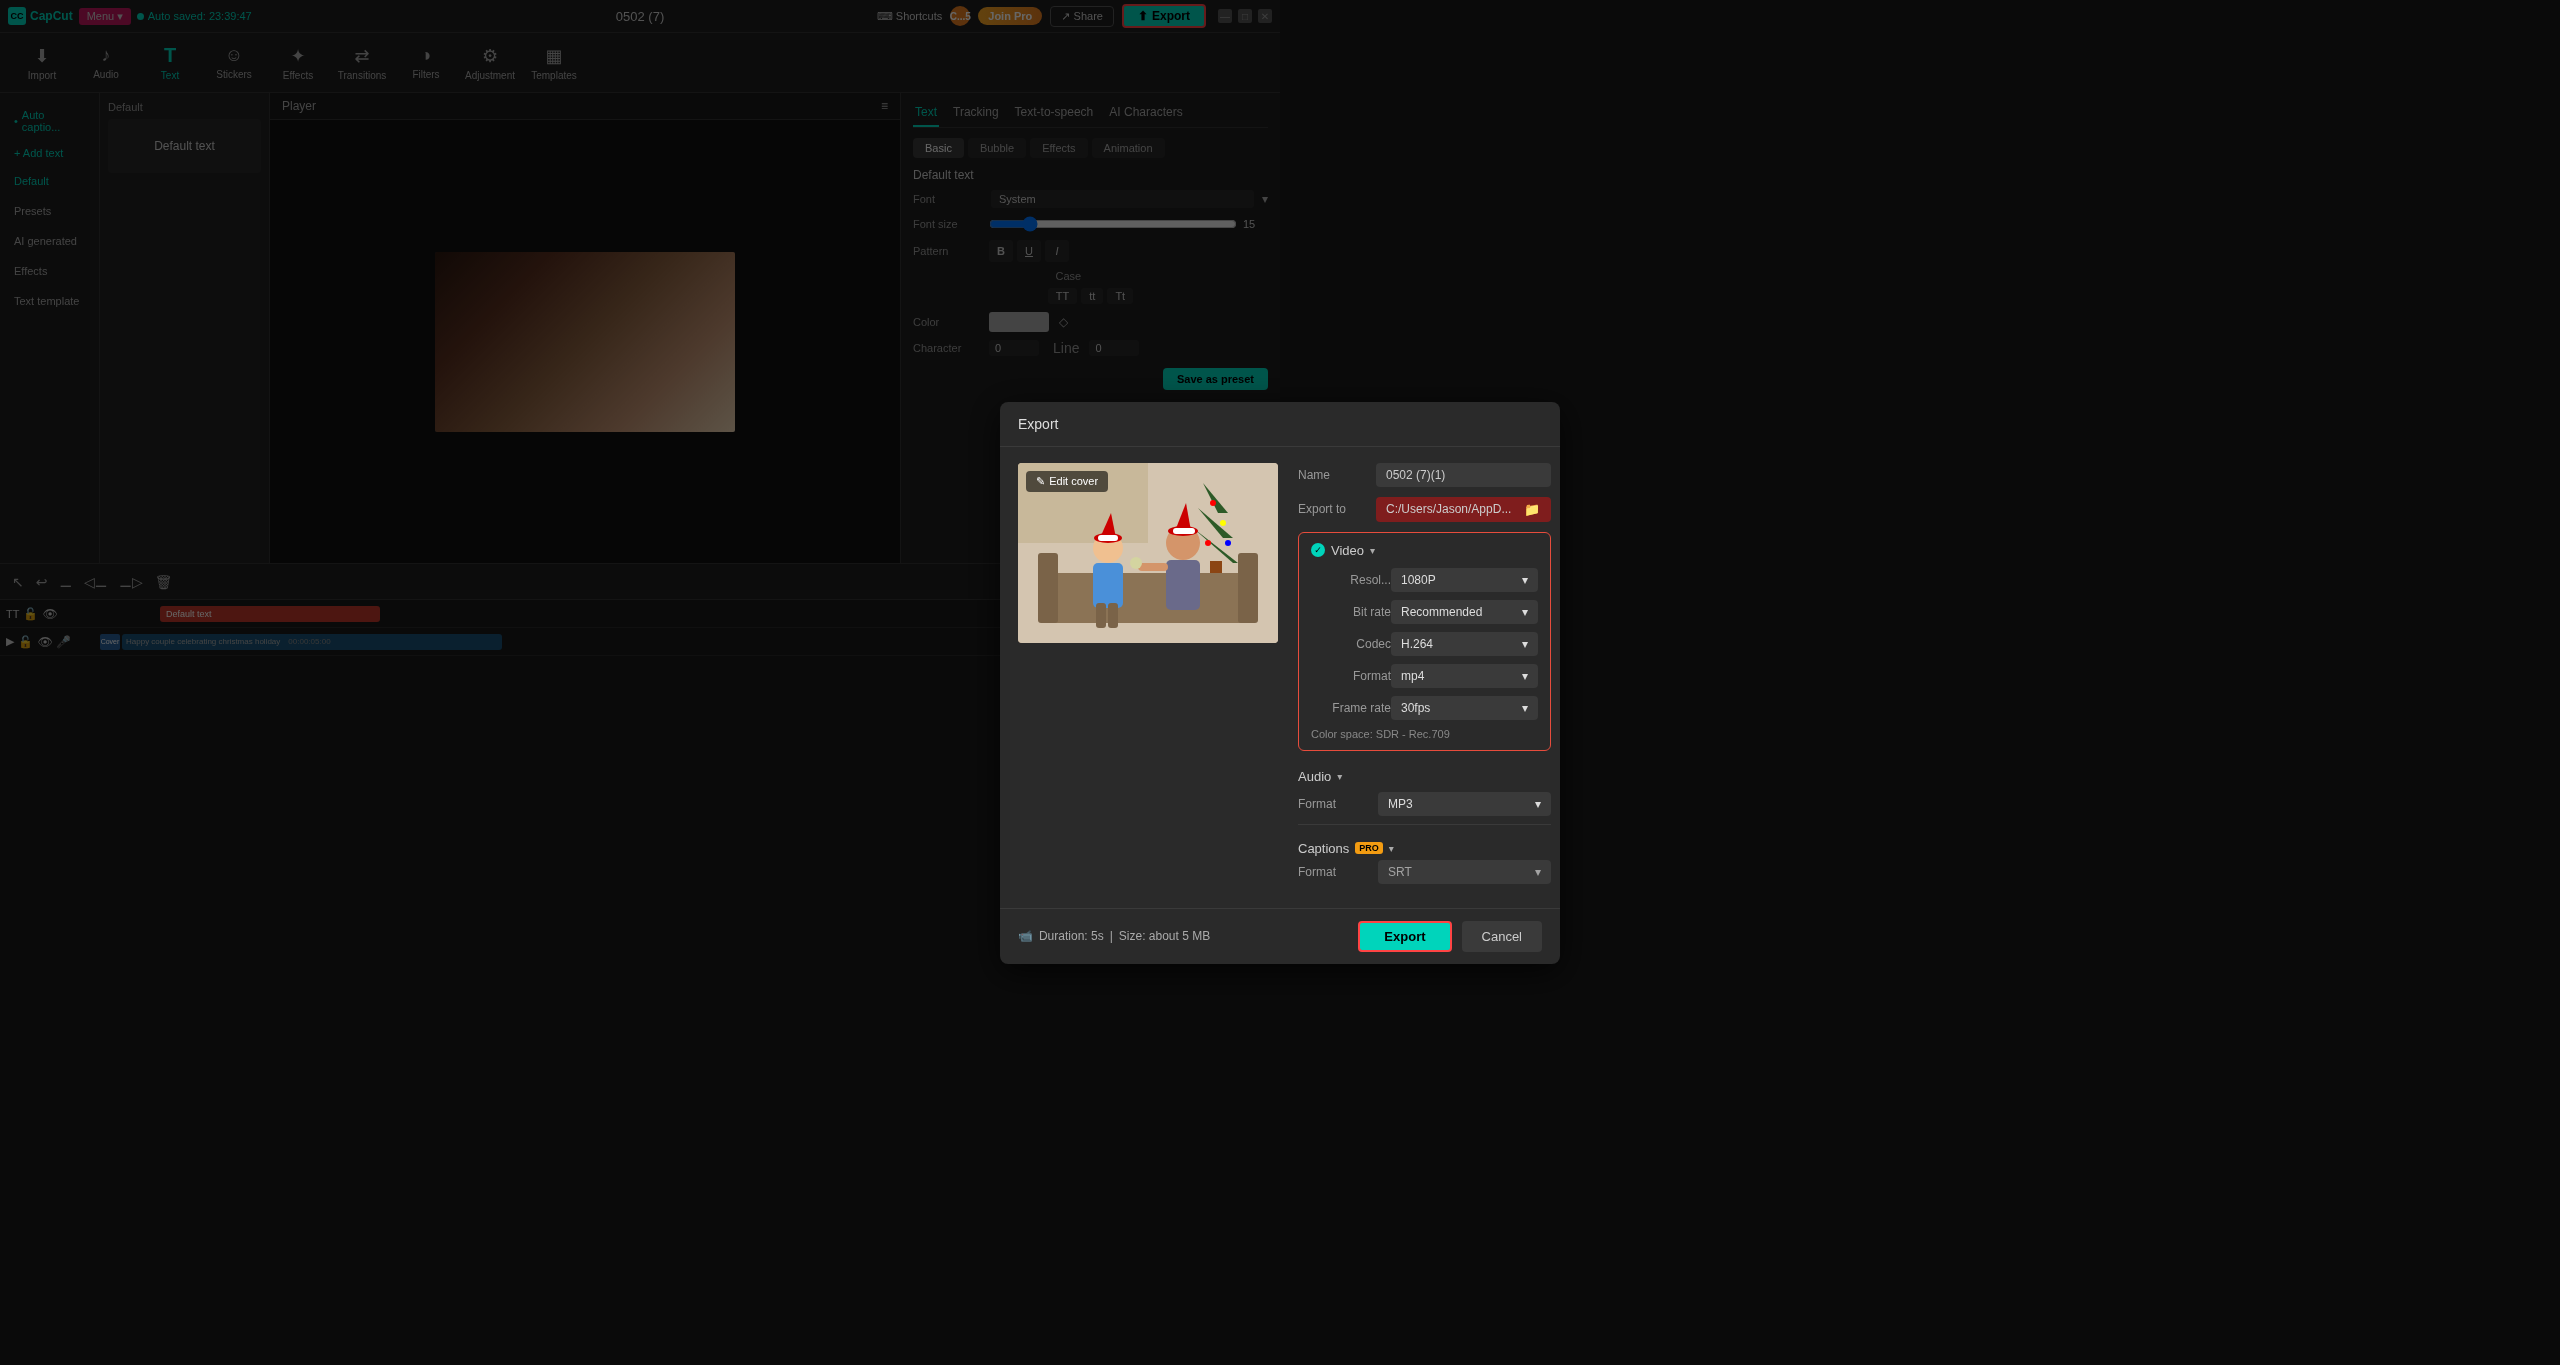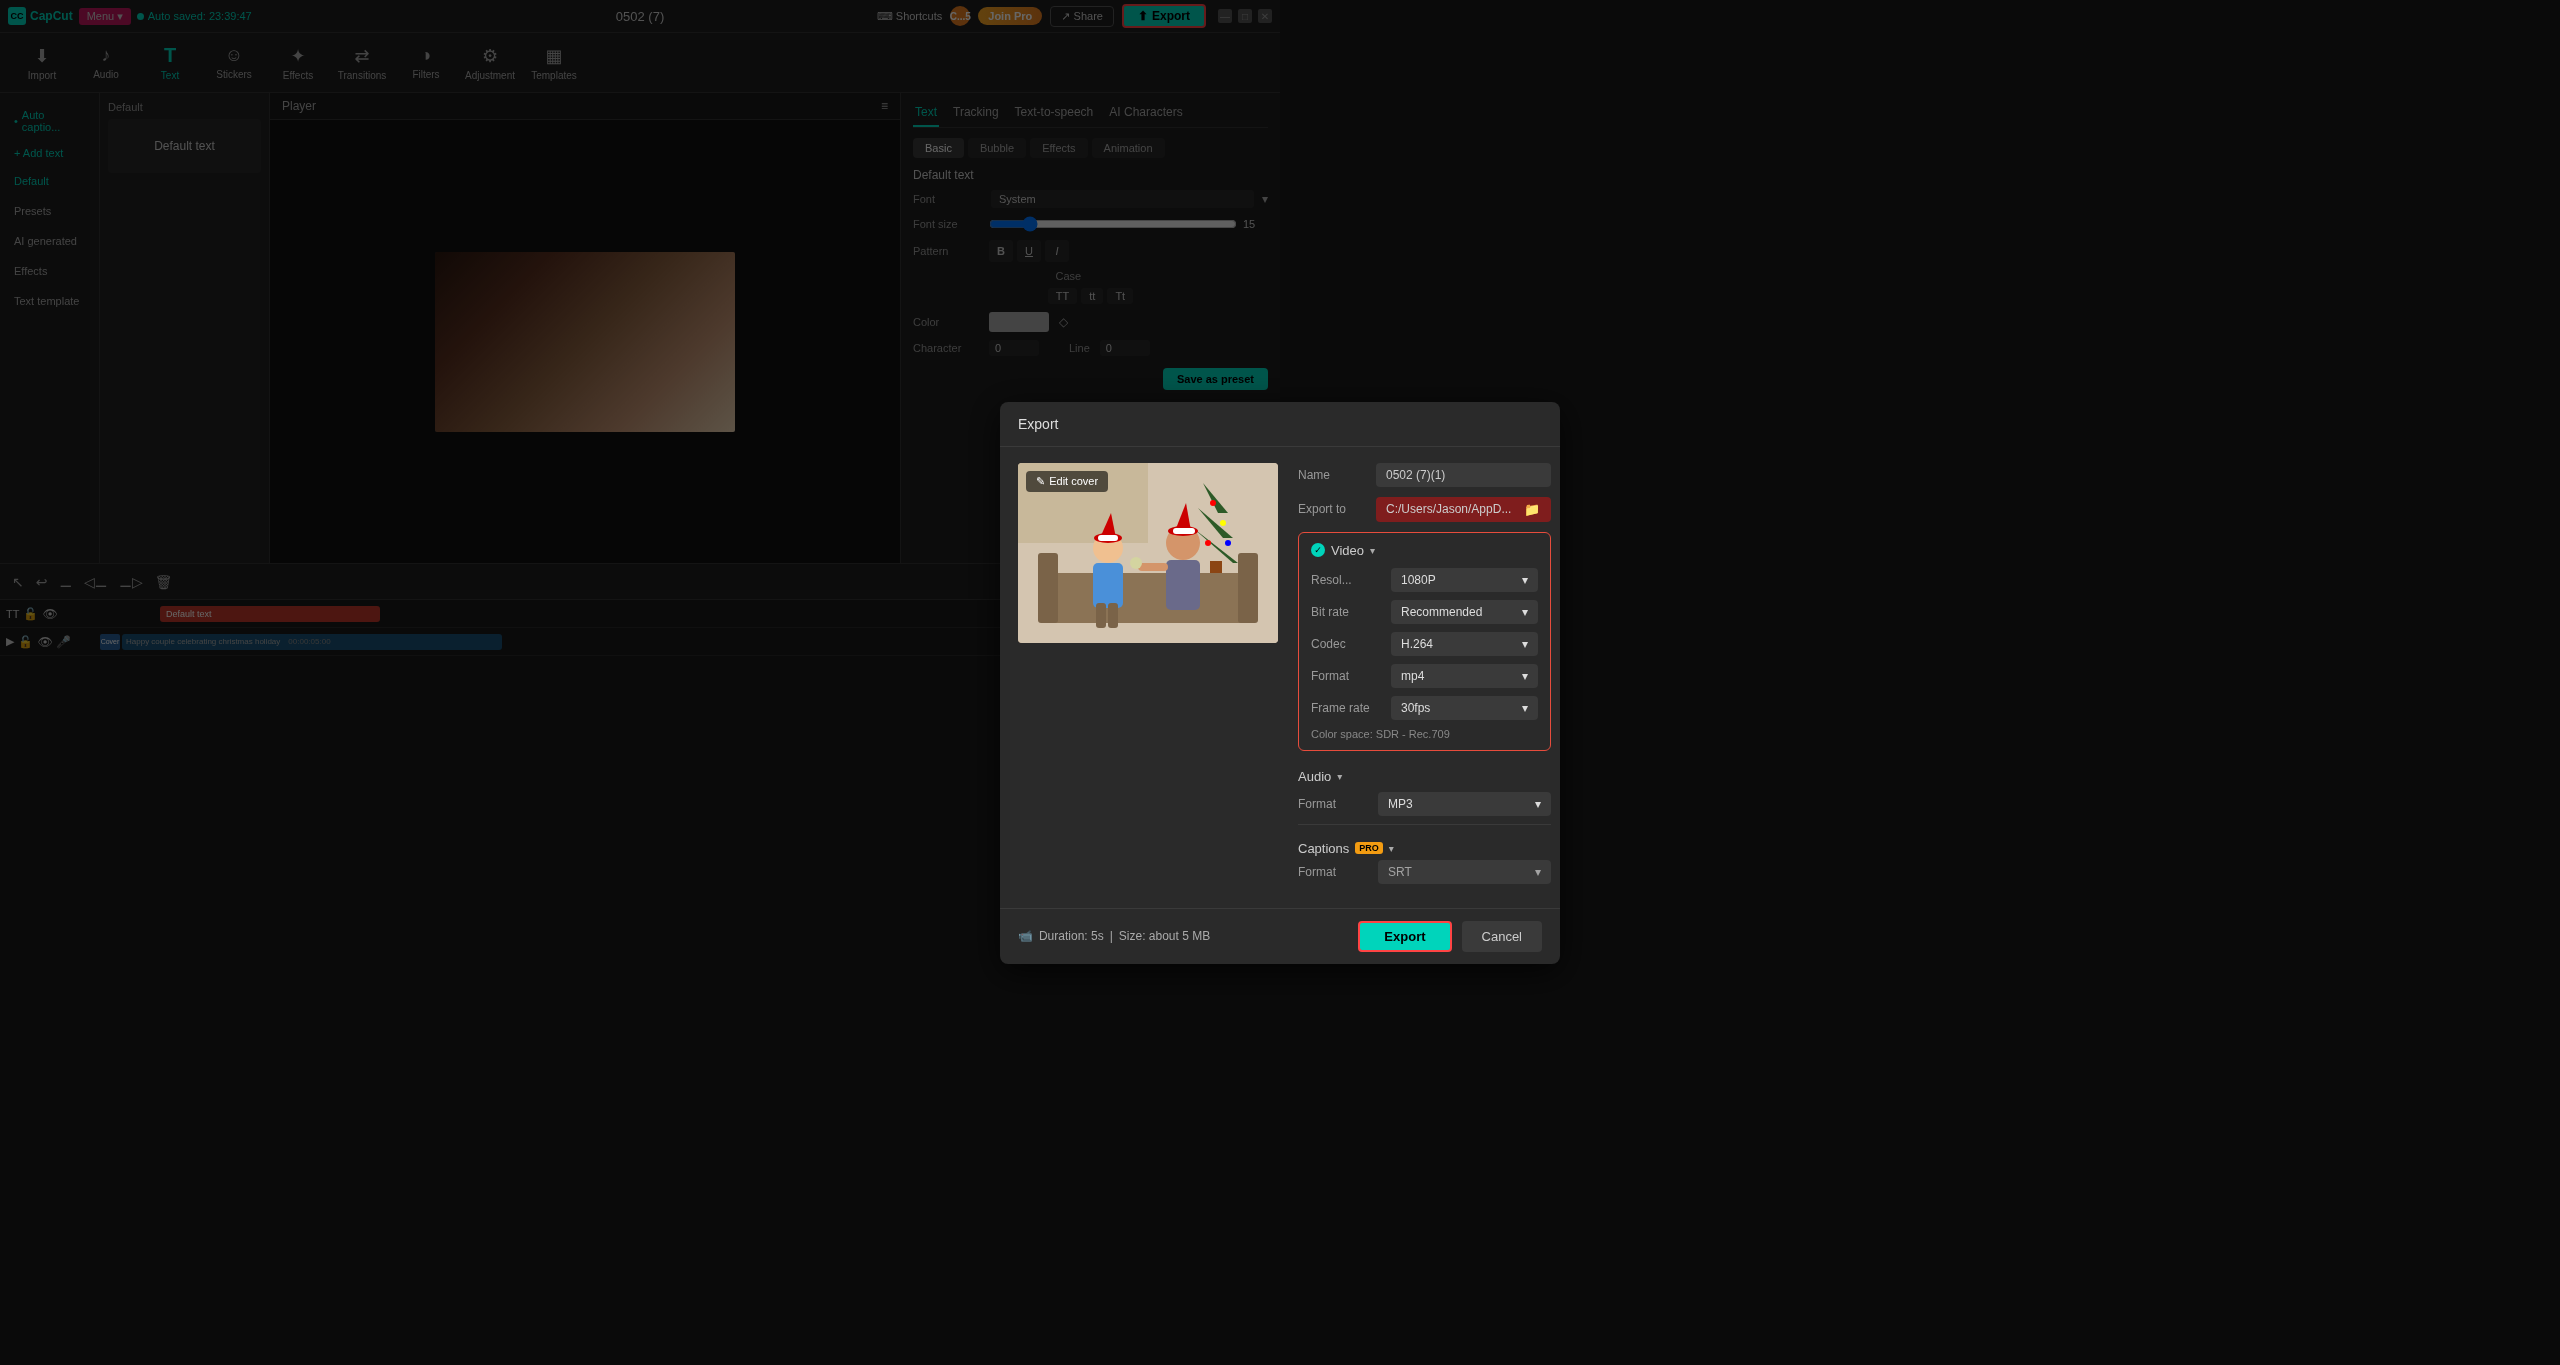--- a/index.html
+++ b/index.html
@@ -341,21 +341,21 @@
     .char-row { display: flex; align-items: center; gap: 6px; margin-bottom: 8px; }
     .char-input {
       width: 50px;
       background: #2a2a2a;
       border: none;
       color: #ccc;
       padding: 2px 6px;
       border-radius: 3px;
       font-size: 11px;
     }
-    .line-label { color: #999; font-size: 11px; margin-left: 24px; }
+    .line-label { color: #999; font-size: 14px; margin-left: 8px; }
     .save-preset-btn {
       background: #00d4bb;
       border: none;
       color: #000;
       padding: 5px 14px;
       border-radius: 4px;
       font-size: 11px;
       cursor: pointer;
       font-weight: bold;
       margin-top: 4px;
@@ -604,20 +604,21 @@
       border-radius: 50%;
       display: flex; align-items: center; justify-content: center;
       color: #000;
       font-size: 9px;
     }
     .chevron-down { color: #aaa; font-size: 10px; }
     .video-prop-row {
       display: flex;
       align-items: center;
       margin-bottom: 8px;
+      text-align: right;
     }
     .video-prop-label {
       width: 80px;
       color: #999;
       font-size: 12px;
     }
     .video-prop-select {
       flex: 1;
       background: #3a3a3a;
       border: none;

